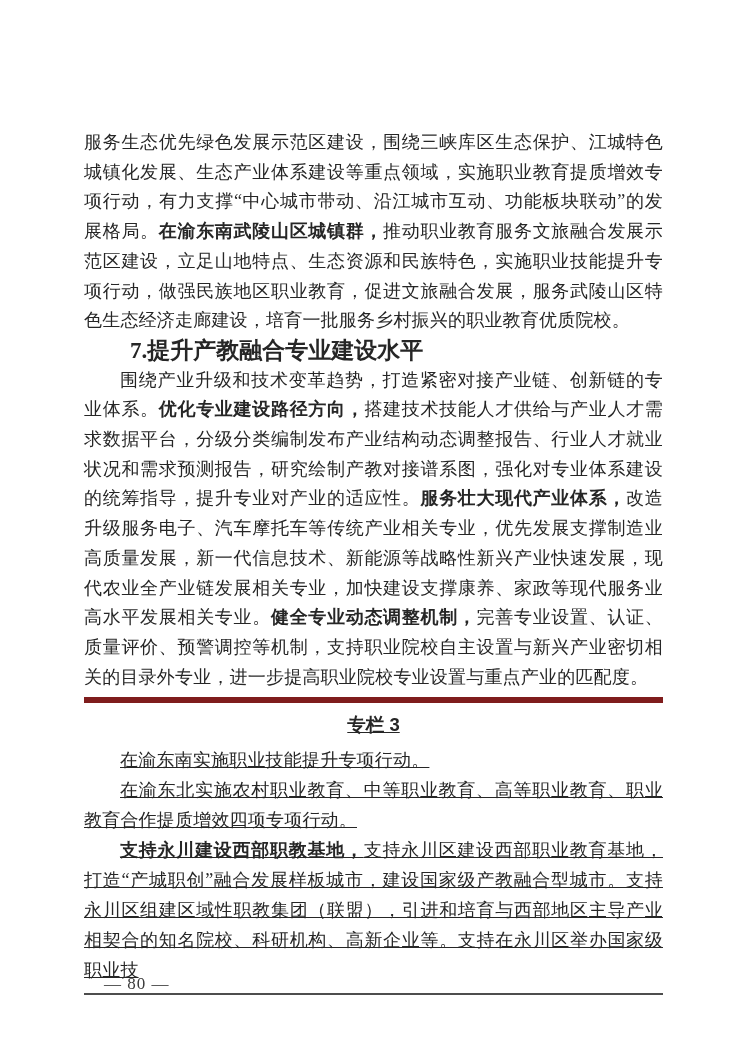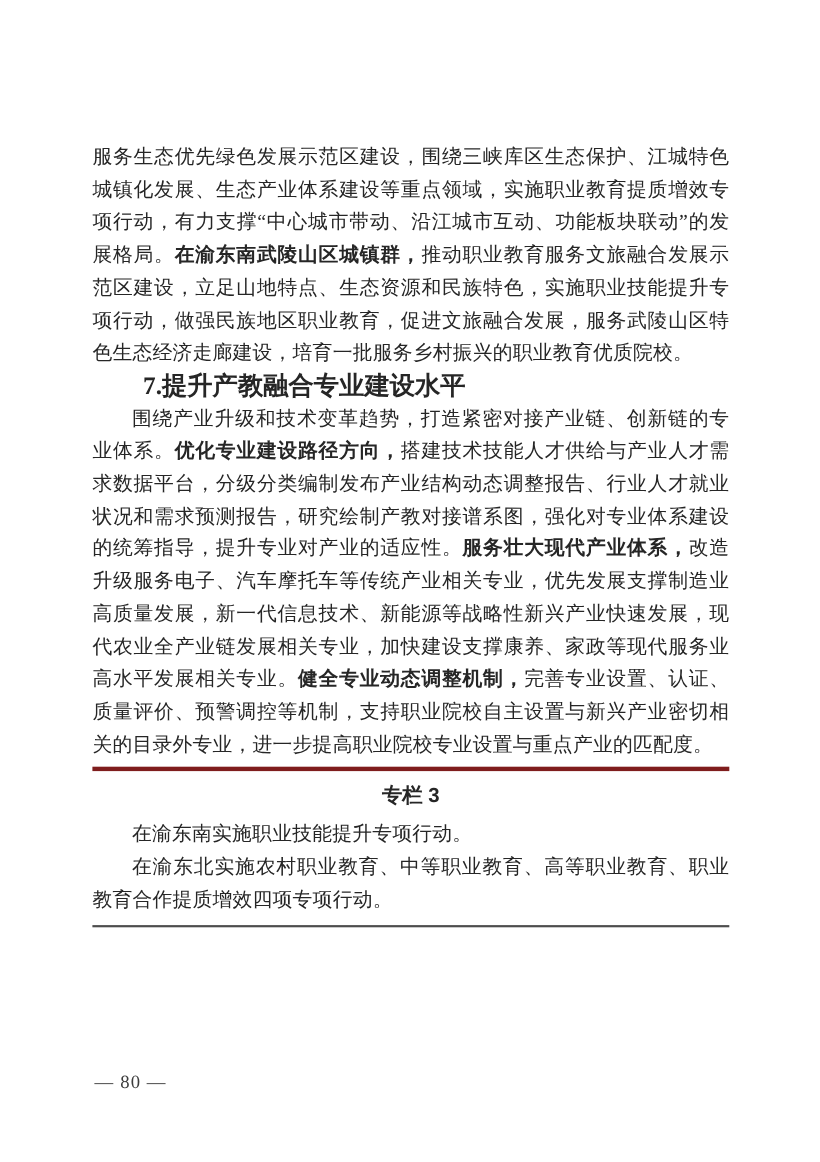--- a/index.html
+++ b/index.html
@@ -28,44 +28,45 @@
   .bold-lead{font-weight:bold;}
   .section-heading{
     margin:0;
     font-size:23px;
     line-height:29.7px;
     font-weight:bold;
     text-indent:2em;
   }
   .special-column{
     margin-top:5px;
-    border-top:4px solid #7f1d1d;
+    border-top:6px solid #7f1d1d;
     border-bottom:2px solid #4d4d4d;
     padding:2px 0 8px 0;
+    text-decoration:underline;
   }
   .box-title{
     margin:6px 0 6px 0;
     text-align:center;
     font-weight:bold;
     font-size:18.5px;
     line-height:28px;
     font-family:"Liberation Sans","DejaVu Sans",sans-serif;
   }
   .box-para{
     margin:0;
     font-size:18px;
     line-height:30px;
     text-align:justify;
     text-justify:inter-character;
     text-indent:2em;
     letter-spacing:0.2px;
   }
   .page-number{
     position:absolute;
-    left:86px;top:973px;
+    left:104px;top:973px;
     font-size:17px;
     line-height:22px;
     color:#3c3c3c;
     letter-spacing:1px;
     white-space:pre;
   }
 </style>
 </head>
 <body>
 
@@ -79,19 +80,20 @@
 
     <p class="body-para indent"><span>围绕产业升级和技术变革趋势，打造紧密对接产业链、创新链的专业体系。</span><span class="bold-lead">优化专业建设路径方向，</span><span>搭建技术技能人才供给与产业人才需求数据平台，分级分类编制发布产业结构动态调整报告、行业人才就业状况和需求预测报告，研究绘制产教对接谱系图，强化对专业体系建设的统筹指导，提升专业对产业的适应性。</span><span class="bold-lead">服务壮大现代产业体系，</span><span>改造升级服务电子、汽车摩托车等传统产业相关专业，优先发展支撑制造业高质量发展，新一代信息技术、新能源等战略性新兴产业快速发展，现代农业全产业链发展相关专业，加快建设支撑康养、家政等现代服务业高水平发展相关专业。</span><span class="bold-lead">健全专业动态调整机制，</span><span>完善专业设置、认证、质量评价、预警调控等机制，支持职业院校自主设置与新兴产业密切相关的目录外专业，进一步提高职业院校专业设置与重点产业的匹配度。</span></p>
 
     <div class="special-column">
       <div class="box-title">专栏 3</div>
 
       <p class="box-para">在渝东南实施职业技能提升专项行动。</p>
 
       <p class="box-para">在渝东北实施农村职业教育、中等职业教育、高等职业教育、职业教育合作提质增效四项专项行动。</p>
 
+      <p class="box-para"><span class="bold-lead">支持永川建设西部职教基地，</span><span>支持永川区建设西部职业教育基地，打造“产城职创”融合发展样板城市，建设国家级产教融合型城市。支持永川区组建区域性职教集团（联盟），引进和培育与西部地区主导产业相契合的知名院校、科研机构、高新企业等。支持在永川区举办国家级职业技</span></p>
     </div>
 
   </div>
 
   <div class="page-number">— 80 —</div>
 
 </div>
 
 </body></html>

